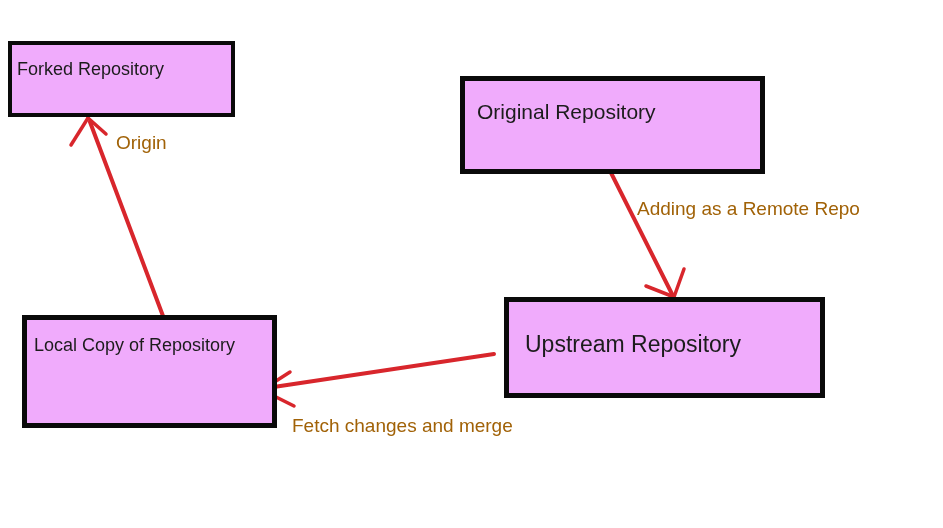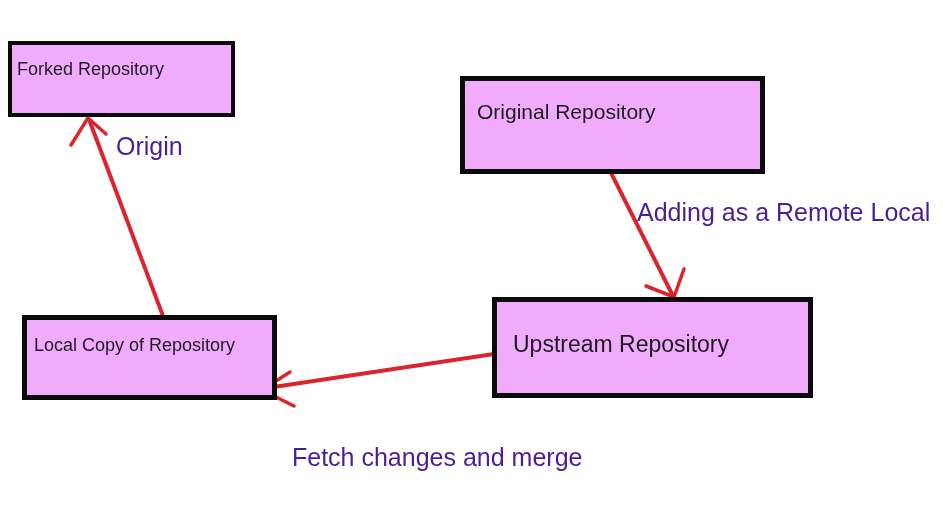--- a/index.html
+++ b/index.html
@@ -22,33 +22,33 @@
     background: #f0abfc;
     border: 4px solid #0a0a0a;
     white-space: nowrap;
   }
   .box.thick { border-width: 5px; }
   .box .box-label {
     display: block;
   }
   #box-forked   { left: 8px;   top: 41px;  width: 227px; height: 76px;  font-size: 18px; padding: 14px 0 0 5px; }
   #box-original { left: 460px; top: 40px;  width: 305px; height: 98px;  font-size: 21px; padding: 19px 0 0 12px; margin-top: 36px; }
-  #box-local    { left: 22px;  top: 315px; width: 255px; height: 85px; font-size: 18px; padding: 15px 0 0 7px; }
-  #box-upstream { left: 492px; top: 297px; width: 321px; height: 101px; font-size: 23px; padding: 29px 0 0 16px; }
+  #box-local    { left: 22px;  top: 315px; width: 255px; height: 113px; font-size: 18px; padding: 15px 0 0 7px; }
+  #box-upstream { left: 504px; top: 297px; width: 321px; height: 101px; font-size: 23px; padding: 29px 0 0 16px; }
 
   .edge-label {
     position: absolute;
-    font-size: 25px;
+    font-size: 19px;
     white-space: nowrap;
-    color: #4c1d95;
+    color: #a16207;
   }
   #label-origin { left: 116px; top: 132px; }
   #label-push   { left: 130px; top: 211px; }
   #label-adding { left: 637px; top: 198px; }
-  #label-fetch  { left: 292px; top: 410px; line-height: 31px; margin-top: 32px; }
+  #label-fetch  { left: 292px; top: 410px; line-height: 31px; }
   #label-fetch span { display: block; }
 
   #arrow-layer {
     position: absolute;
     left: 0; top: 0;
     width: 943px;
     height: 528px;
     pointer-events: none;
   }
   #arrow-layer path {
@@ -95,18 +95,18 @@
 
   <div class="box thick" id="box-local">
     <span class="box-label">Local Copy of Repository</span>
   </div>
 
   <div class="box thick" id="box-upstream">
     <span class="box-label">Upstream Repository</span>
   </div>
 
   <div class="edge-label" id="label-origin">Origin</div>
-  <div class="edge-label" id="label-adding">Adding as a Remote Local</div>
+  <div class="edge-label" id="label-adding">Adding as a Remote Repo</div>
   <div class="edge-label" id="label-fetch">
     <span>Fetch changes and merge</span>
   </div>
 
 </div>
 
 </body></html>

